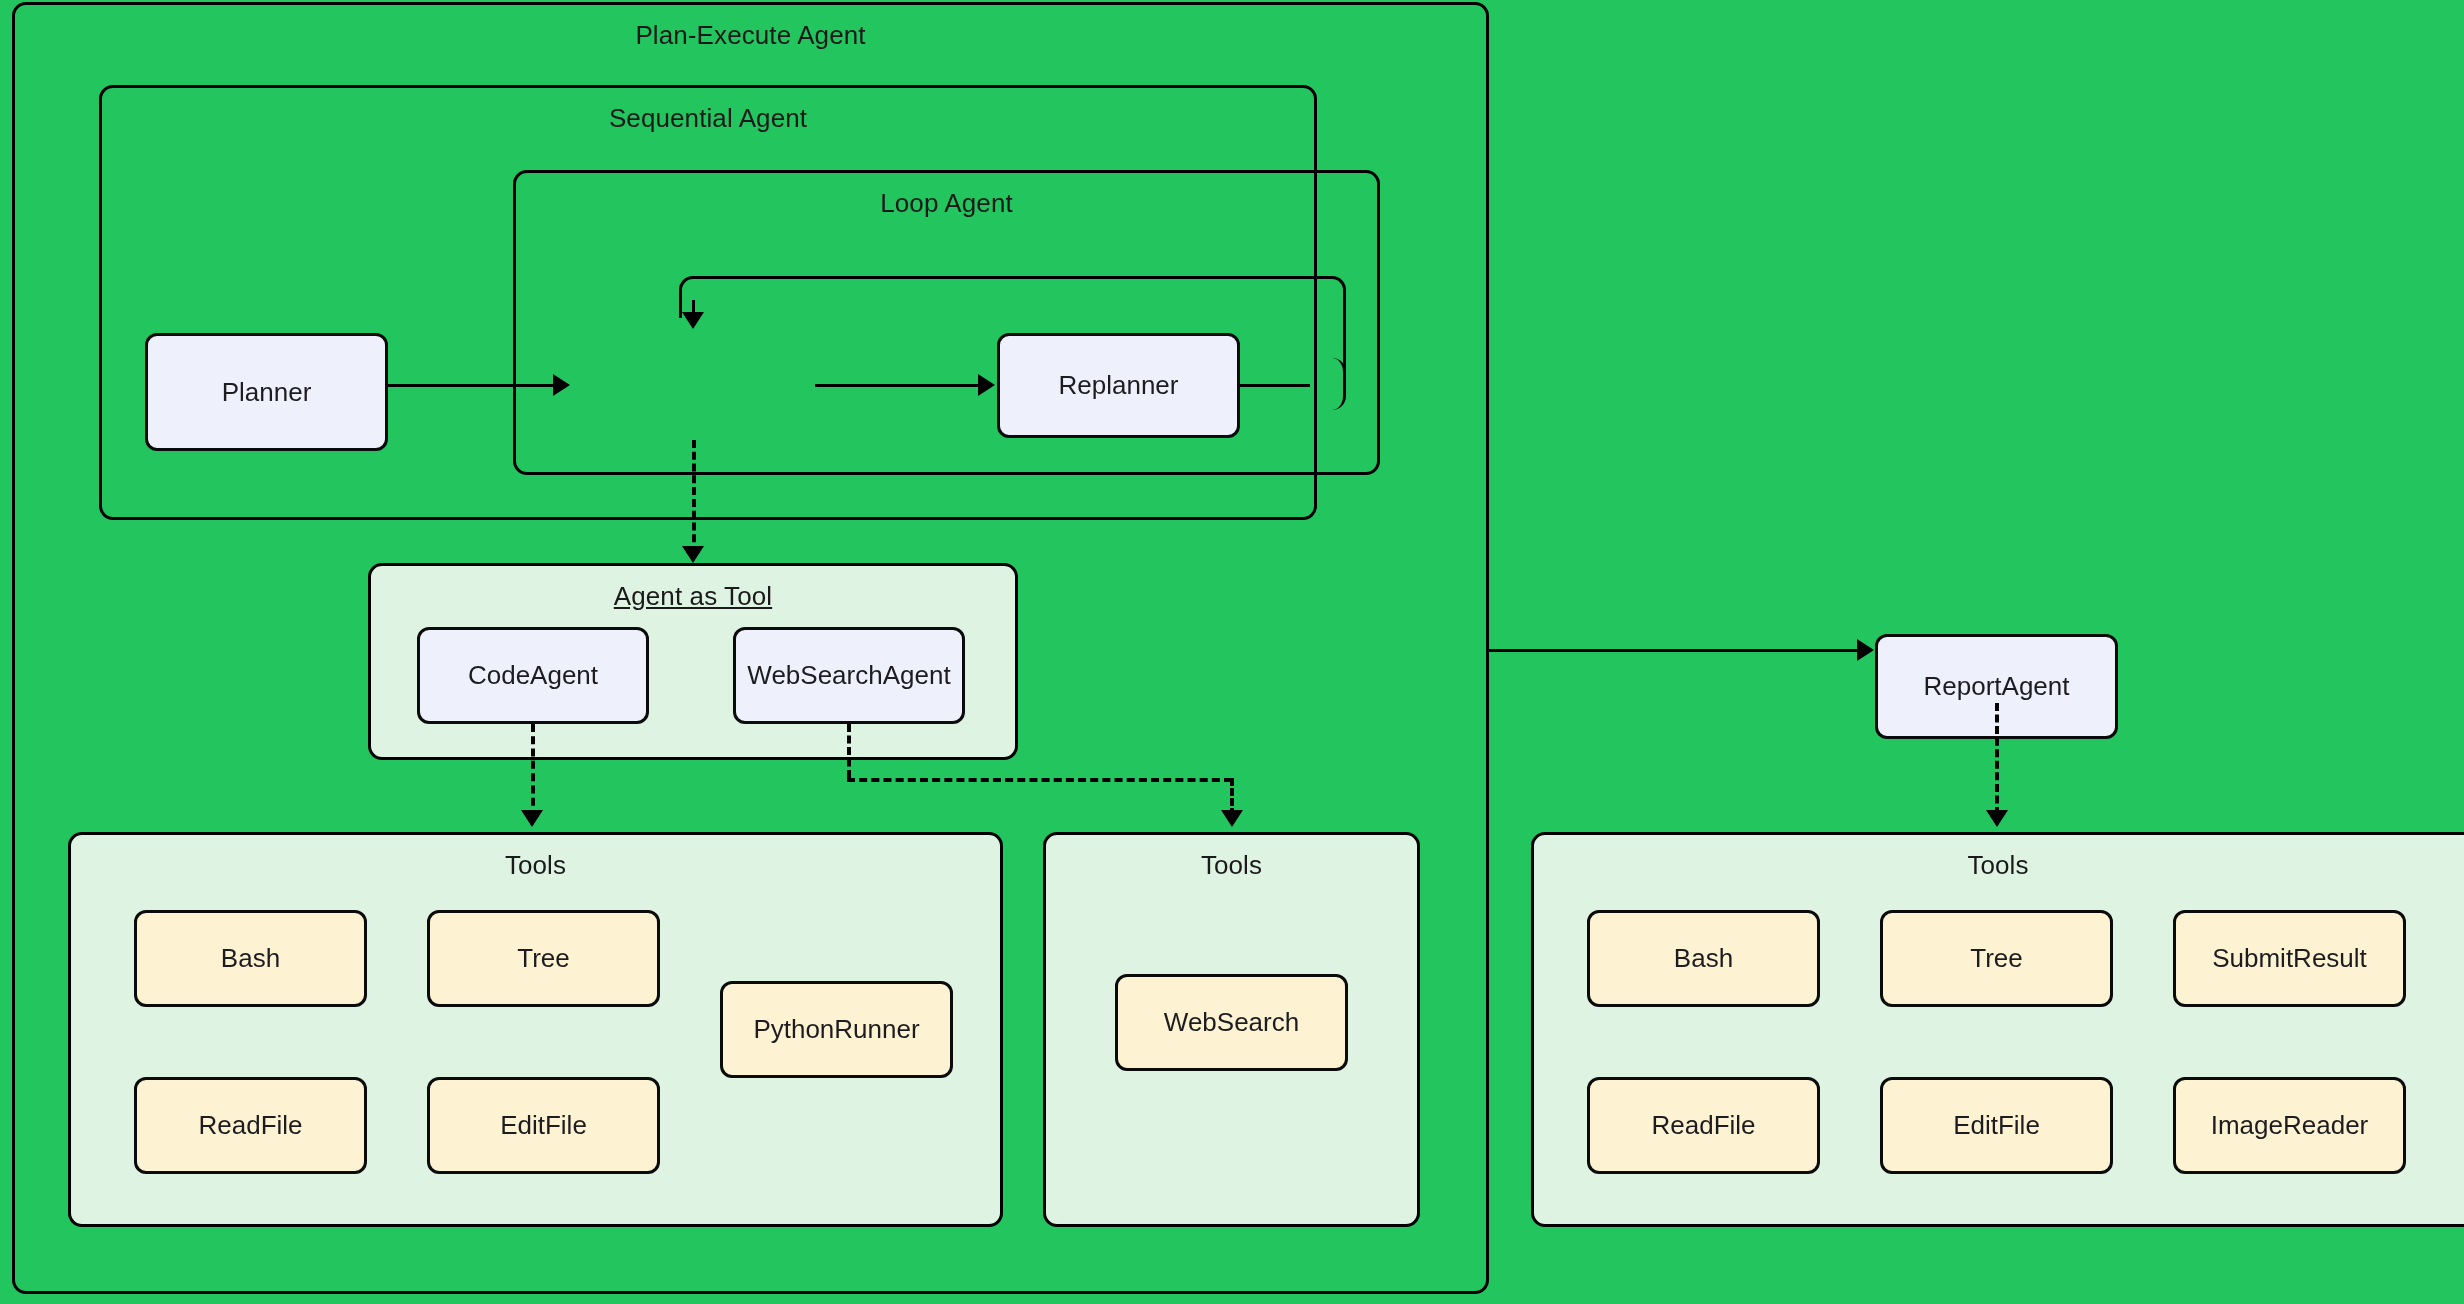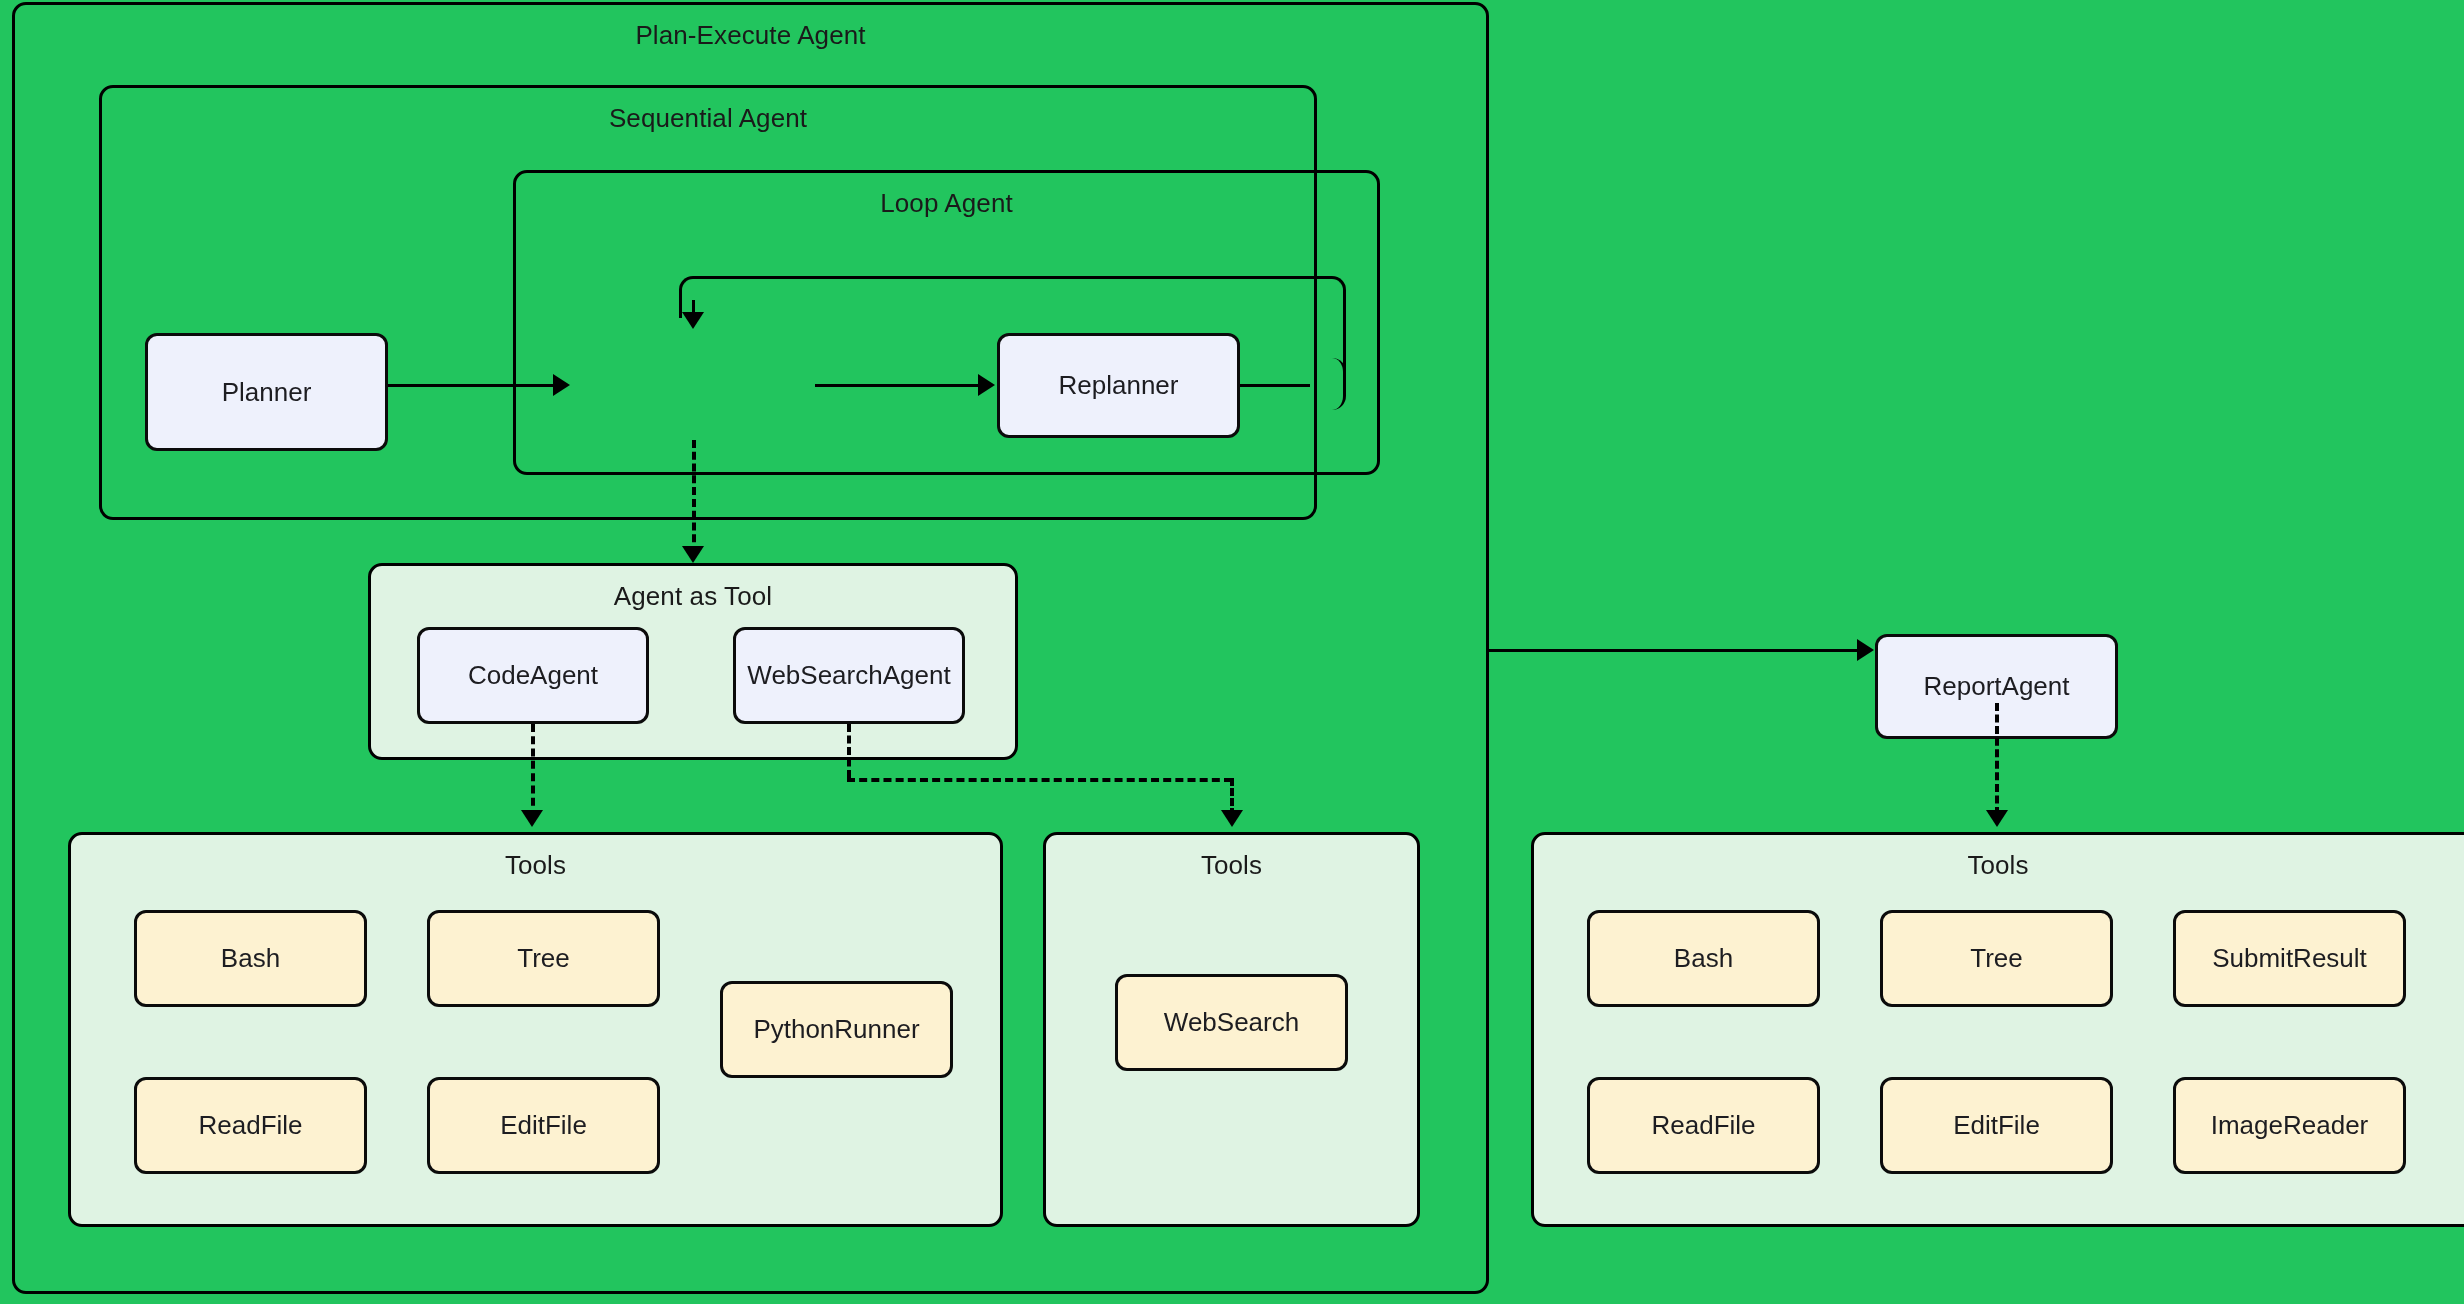--- a/index.html
+++ b/index.html
@@ -146,21 +146,21 @@
   <div class="ln h" style="left:710px; top:276px; width:600px;"></div>
   <div class="elbow" style="left:679px; top:276px; width:46px; height:42px; border-radius:14px 0 0 0;
               border-right:none; border-bottom:none;"></div>
   <div class="ln v" style="left:692px; top:300px; height:20px;"></div>
   <div class="arrow down" style="left:682px; top:312px;"></div>
 
   <div class="dln v" style="left:692px; top:440px; height:114px;"></div>
   <div class="arrow down" style="left:682px; top:546px;"></div>
 
   <div class="group green" style="left:368px; top:563px; width:650px; height:197px;">
-    <div class="group-title" style="top:15px;">Agent as Tool</div>
+    <div class="group-title" style="top:15px;text-decoration:underline;">Agent as Tool</div>
   </div>
 
   <div class="node blue" style="left:417px; top:627px; width:232px; height:97px;">
     <span>CodeAgent</span>
   </div>
 
   <div class="node blue" style="left:733px; top:627px; width:232px; height:97px;">
     <span>WebSearchAgent</span>
   </div>
 

